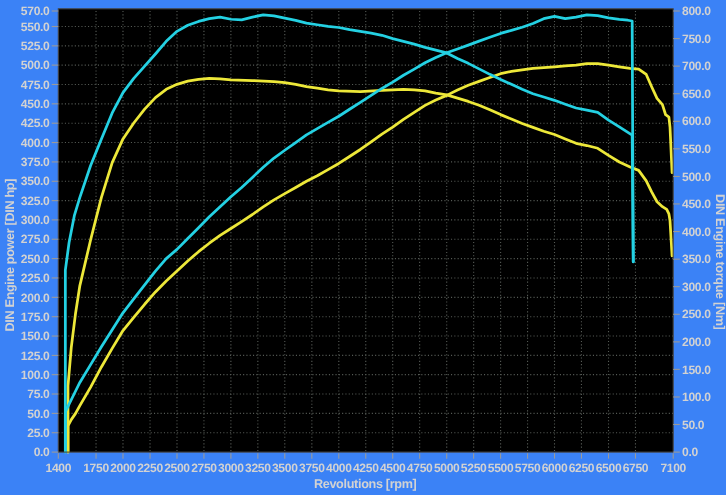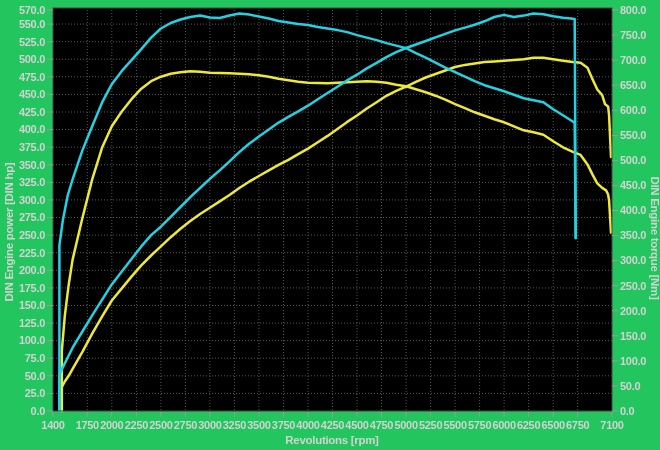--- a/index.html
+++ b/index.html
@@ -1,16 +1,16 @@
 <!DOCTYPE html>
 <html><head>
 <meta charset="utf-8">
 <style>
   html,body{margin:0;padding:0;background:#161616;}
-  #app{position:relative;width:660px;height:450px;background:#22c55e;overflow:hidden;
+  #app{position:relative;width:660px;height:450px;background:#3b82f6;overflow:hidden;
        font-family:"Liberation Sans",sans-serif;}
   svg text{font-family:"Liberation Sans",sans-serif;font-weight:700;fill:#d2d2d2;
            letter-spacing:-0.3px;}
   .ticklbl{font-size:11px;}
   .axtitle{font-size:11.5px;}
 </style>
 </head>
 <body>
 
 <div id="app">

